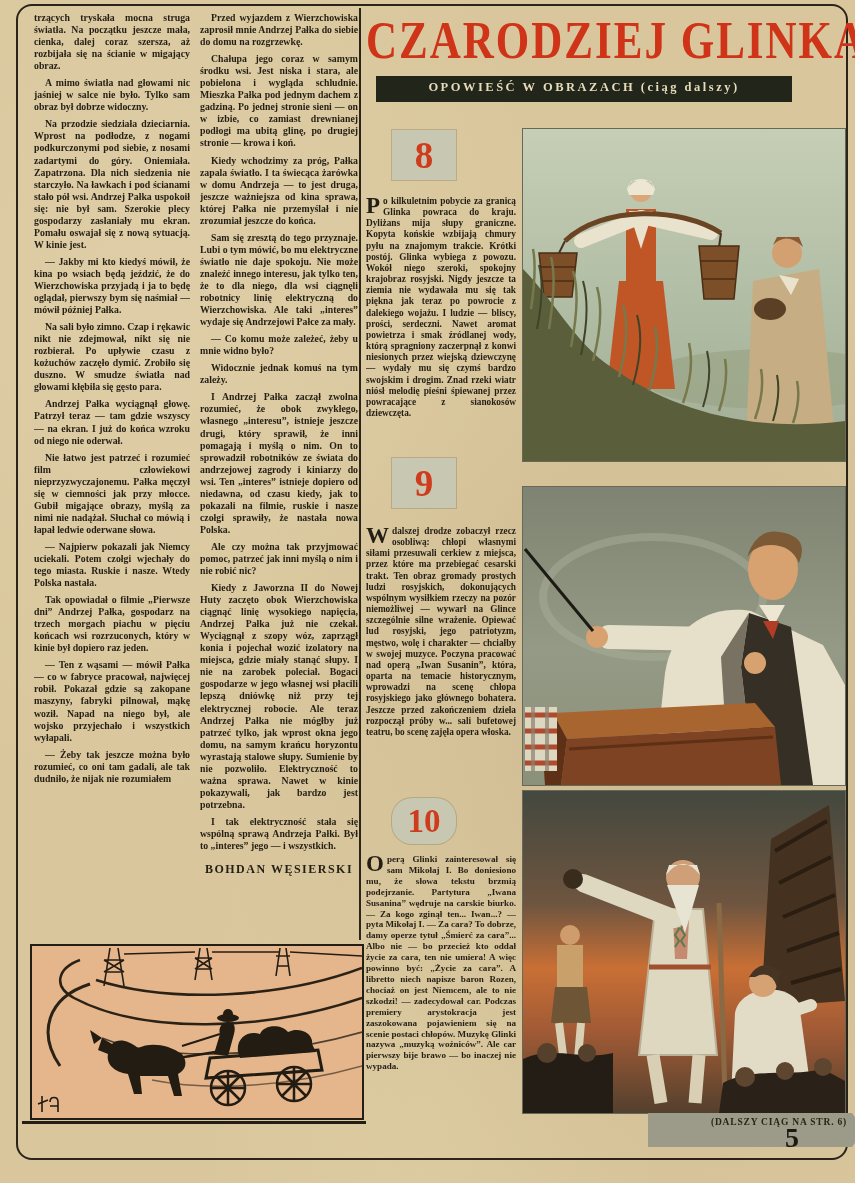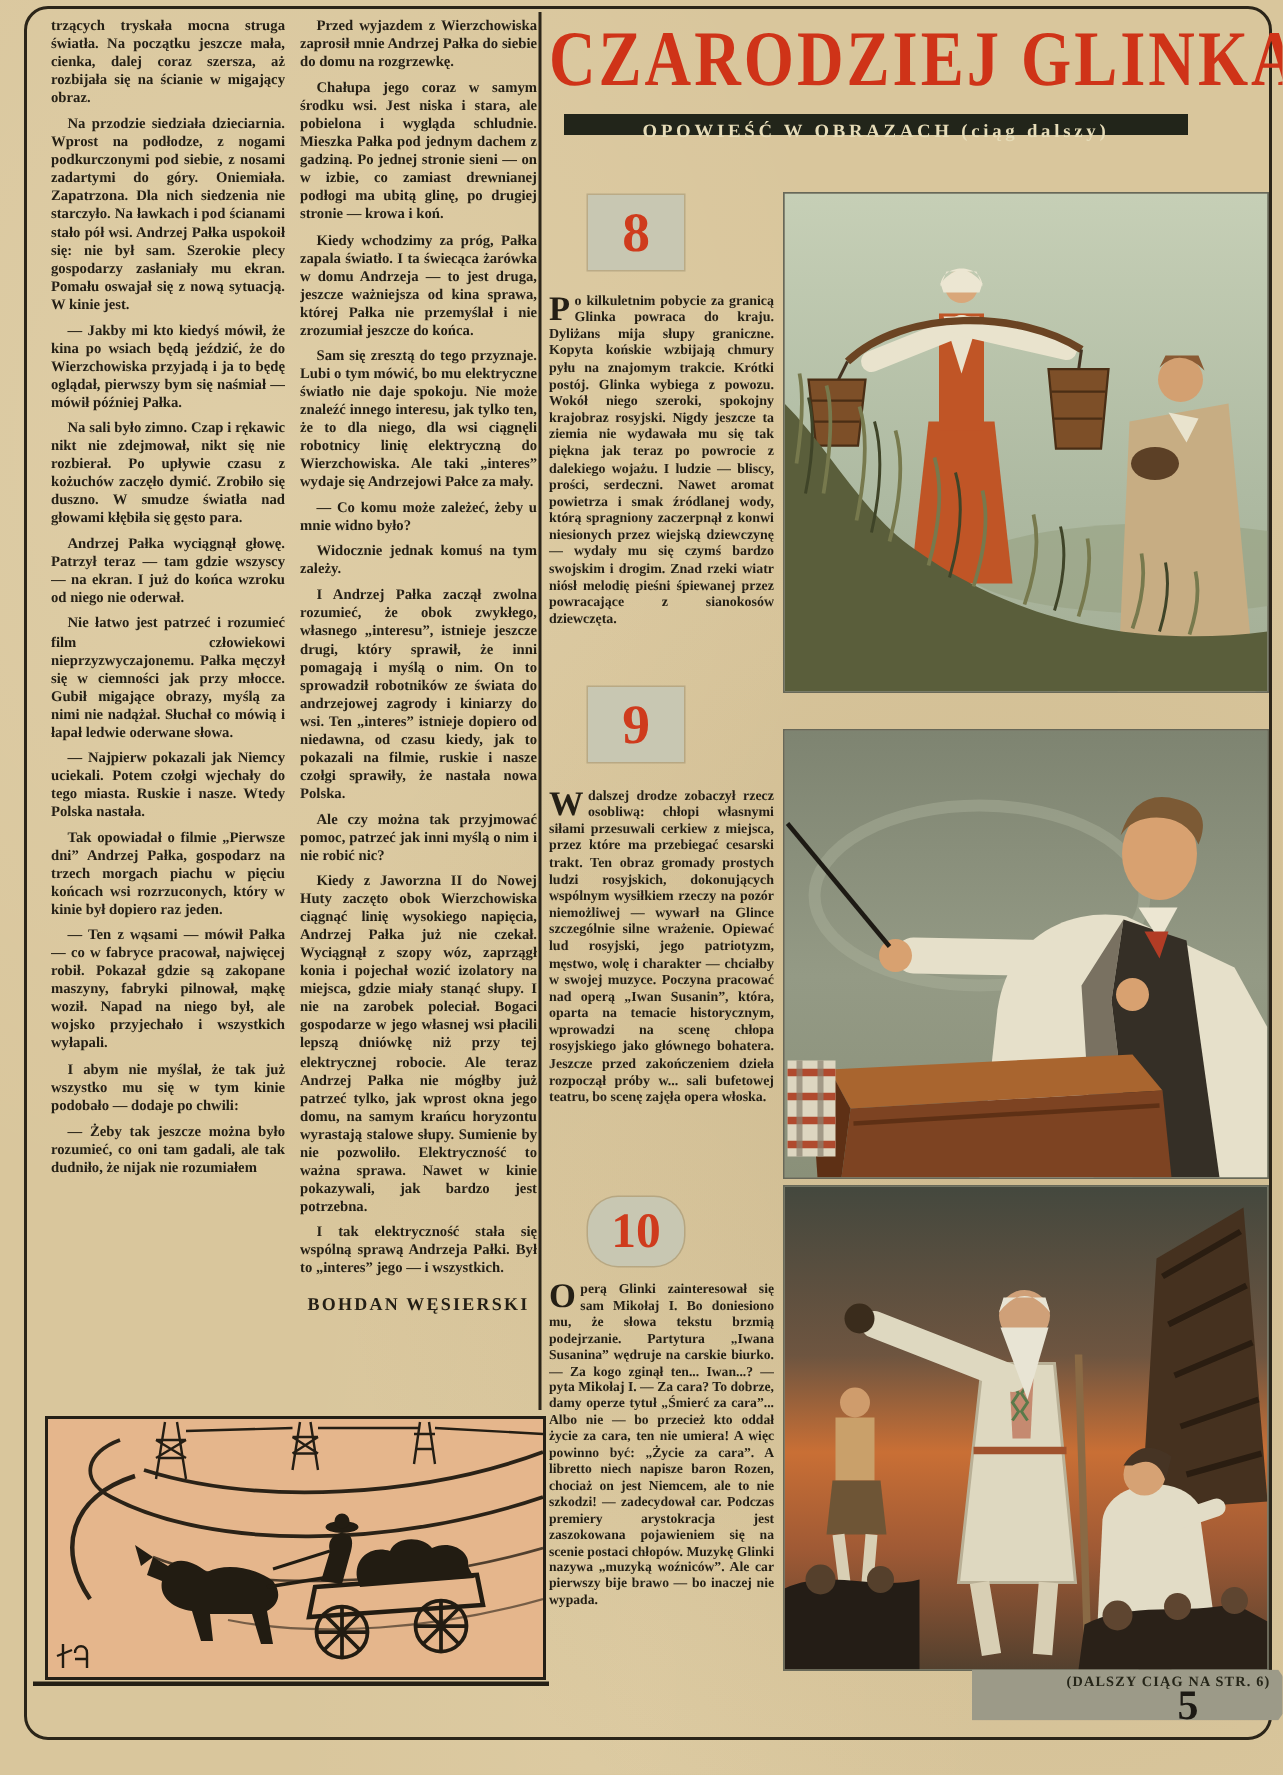--- a/index.html
+++ b/index.html
@@ -16,21 +16,21 @@
   .abs{position:absolute;}
   
   .page-border{left:16px;top:4px;width:828px;height:1152px;border:2px solid #2b2519;border-radius:16px;pointer-events:none;}
   .vrule{left:359px;top:8px;width:2px;height:932px;background:#2b2519;}
   .hrule-bottom{left:22px;top:1121px;width:344px;height:3px;background:#241f15;}
 
   
   .title{left:366px;top:10px;width:482px;height:60px;text-align:center;
     color:#cf3318;font-weight:bold;font-size:43px;letter-spacing:2px;white-space:nowrap;
     transform:scaleY(1.22);transform-origin:top center;}
-  .band{left:376px;top:76px;width:416px;height:14px;background:#22251a;
+  .band{left:376px;top:76px;width:416px;height:26px;background:#22251a;
     color:#e6dcb8;font-weight:bold;font-size:12.5px;letter-spacing:2.5px;
     text-align:center;line-height:23px;white-space:nowrap;}
 
   
   .col{font-weight:bold;overflow:hidden;}
   .col p{font-size:9.8px;line-height:1.23;margin:0 0 5px;text-align:justify;text-indent:11px;}
   .col1{left:34px;top:12px;width:156px;height:930px;}
   .col2{left:200px;top:12px;width:158px;height:930px;}
   .author{margin-top:10px;text-align:center;font-size:12px;font-weight:bold;letter-spacing:1.5px;}
 
@@ -58,29 +58,29 @@
 <body>
 
 <div class="abs page-border"></div>
 <div class="abs vrule"></div>
 
 <div class="abs title">CZARODZIEJ GLINKA</div>
 <div class="abs band">OPOWIEŚĆ W OBRAZACH (ciąg dalszy)</div>
 
 <div class="abs col col1">
   <p style="text-indent:0;">trzących tryskała mocna struga światła. Na początku jeszcze mała, cienka, dalej coraz szersza, aż rozbijała się na ścianie w migający obraz.</p>
+  <p>A mimo światła nad głowami nic jaśniej w salce nie było. Tylko sam obraz był dobrze widoczny.</p>
   <p>Na przodzie siedziała dzieciarnia. Wprost na podłodze, z nogami podkurczonymi pod siebie, z nosami zadartymi do góry. Oniemiała. Zapatrzona. Dla nich siedzenia nie starczyło. Na ławkach i pod ścianami stało pół wsi. Andrzej Pałka uspokoił się: nie był sam. Szerokie plecy gospodarzy zasłaniały mu ekran. Pomału oswajał się z nową sytuacją. W kinie jest.</p>
   <p>— Jakby mi kto kiedyś mówił, że kina po wsiach będą jeździć, że do Wierzchowiska przyjadą i ja to będę oglądał, pierwszy bym się naśmiał — mówił później Pałka.</p>
   <p>Na sali było zimno. Czap i rękawic nikt nie zdejmował, nikt się nie rozbierał. Po upływie czasu z kożuchów zaczęło dymić. Zrobiło się duszno. W smudze światła nad głowami kłębiła się gęsto para.</p>
   <p>Andrzej Pałka wyciągnął głowę. Patrzył teraz — tam gdzie wszyscy — na ekran. I już do końca wzroku od niego nie oderwał.</p>
   <p>Nie łatwo jest patrzeć i rozumieć film człowiekowi nieprzyzwyczajonemu. Pałka męczył się w ciemności jak przy młocce. Gubił migające obrazy, myślą za nimi nie nadążał. Słuchał co mówią i łapał ledwie oderwane słowa.</p>
   <p>— Najpierw pokazali jak Niemcy uciekali. Potem czołgi wjechały do tego miasta. Ruskie i nasze. Wtedy Polska nastała.</p>
   <p>Tak opowiadał o filmie „Pierwsze dni” Andrzej Pałka, gospodarz na trzech morgach piachu w pięciu końcach wsi rozrzuconych, który w kinie był dopiero raz jeden.</p>
   <p>— Ten z wąsami — mówił Pałka — co w fabryce pracował, najwięcej robił. Pokazał gdzie są zakopane maszyny, fabryki pilnował, mąkę woził. Napad na niego był, ale wojsko przyjechało i wszystkich wyłapali.</p>
-  <p>I abym nie myślał, że tak już wszystko mu się w tym kinie podobało — dodaje po chwili:</p>
   <p>— Żeby tak jeszcze można było rozumieć, co oni tam gadali, ale tak dudniło, że nijak nie rozumiałem</p>
 </div>
 
 <div class="abs col col2">
   <p>Przed wyjazdem z Wierzchowiska zaprosił mnie Andrzej Pałka do siebie do domu na rozgrzewkę.</p>
   <p>Chałupa jego coraz w samym środku wsi. Jest niska i stara, ale pobielona i wygląda schludnie. Mieszka Pałka pod jednym dachem z gadziną. Po jednej stronie sieni — on w izbie, co zamiast drewnianej podłogi ma ubitą glinę, po drugiej stronie — krowa i koń.</p>
   <p>Kiedy wchodzimy za próg, Pałka zapala światło. I ta świecąca żarówka w domu Andrzeja — to jest druga, jeszcze ważniejsza od kina sprawa, której Pałka nie przemyślał i nie zrozumiał jeszcze do końca.</p>
   <p>Sam się zresztą do tego przyznaje. Lubi o tym mówić, bo mu elektryczne światło nie daje spokoju. Nie może znaleźć innego interesu, jak tylko ten, że to dla niego, dla wsi ciągnęli robotnicy linię elektryczną do Wierzchowiska. Ale taki „interes” wydaje się Andrzejowi Pałce za mały.</p>
   <p>— Co komu może zależeć, żeby u mnie widno było?</p>
   <p>Widocznie jednak komuś na tym zależy.</p>

